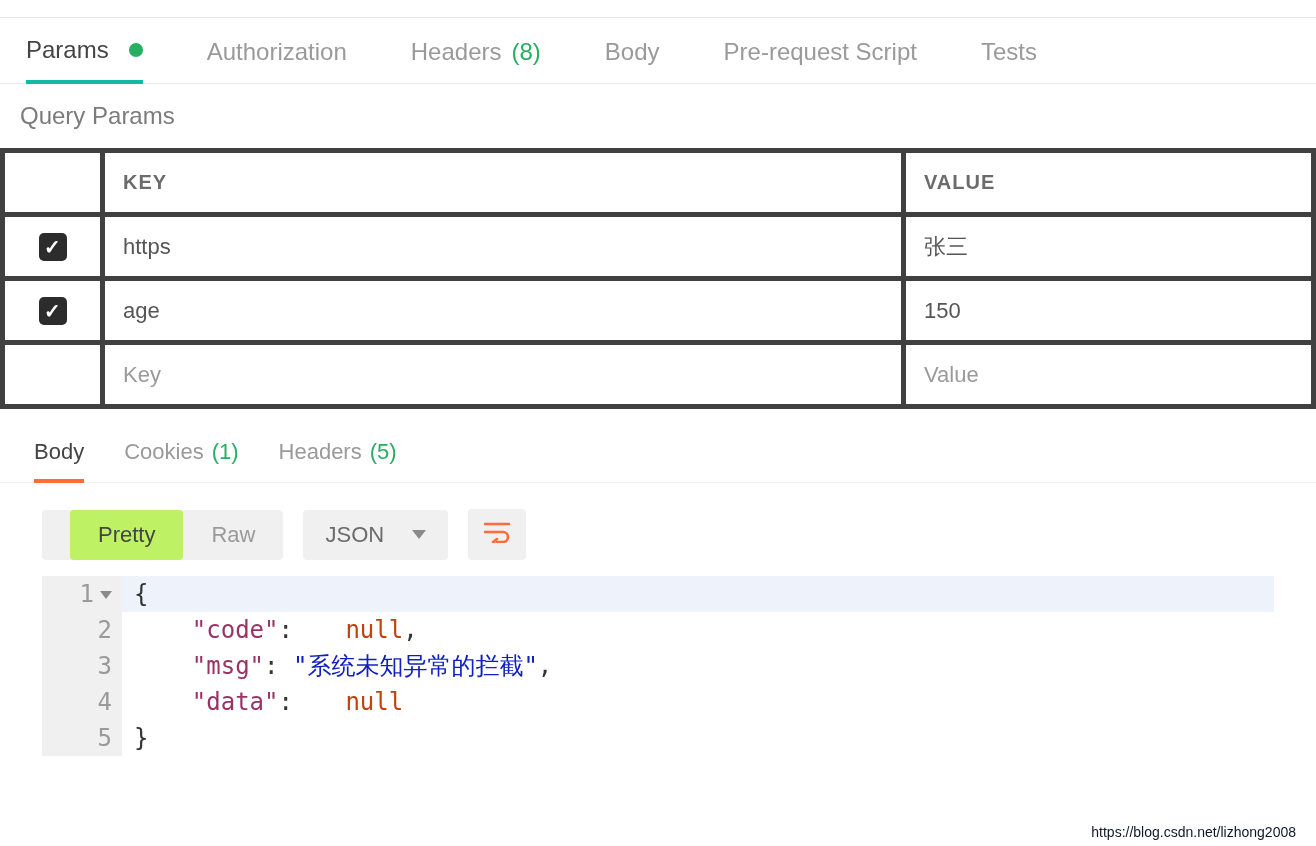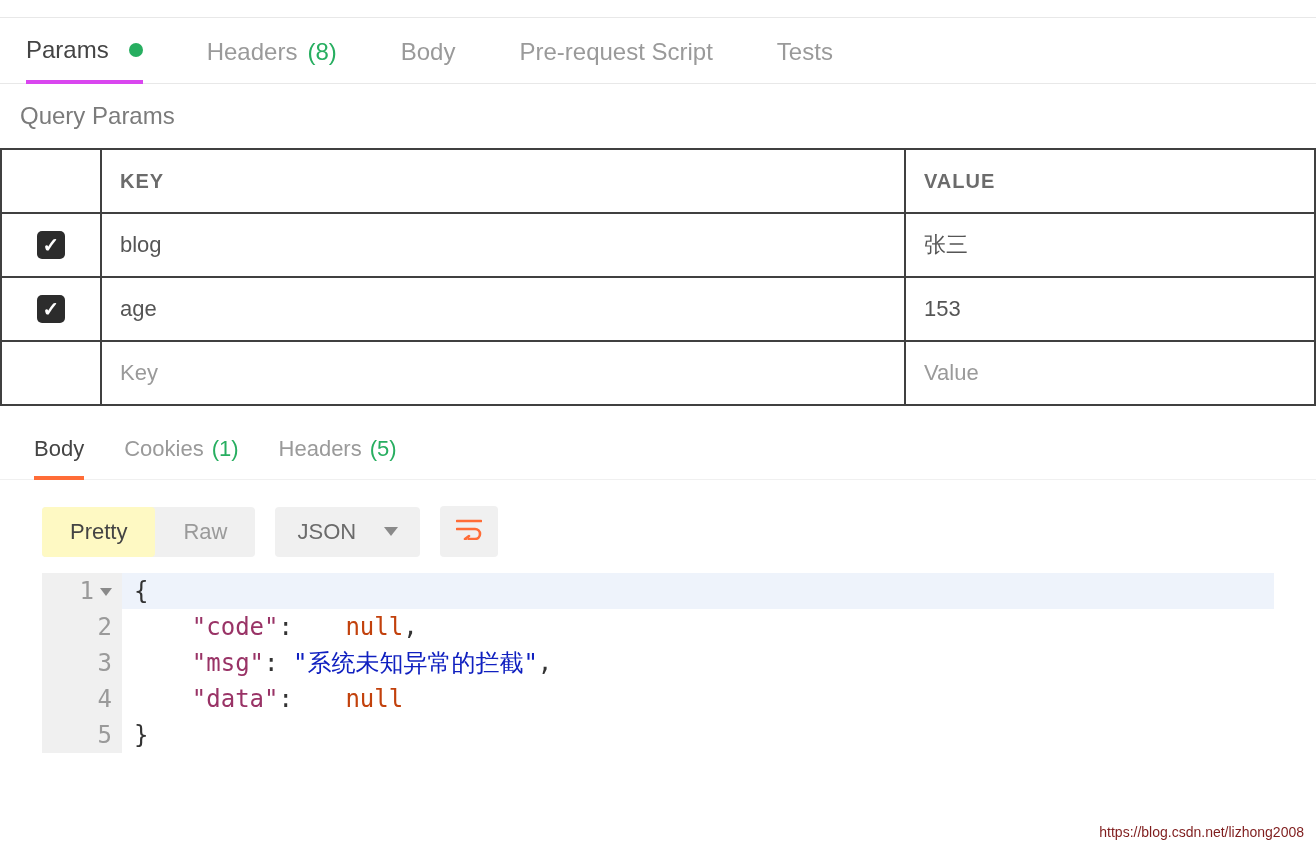--- a/index.html
+++ b/index.html
@@ -28,21 +28,21 @@
   .req-tab {
     padding-bottom: 16px;
     cursor: pointer;
     display: flex;
     align-items: center;
     gap: 10px;
   }
   .req-tab.active {
     color: #444;
     font-weight: 500;
-    border-bottom: 4px solid #d946ef;
+    border-bottom: 4px solid #14b8a6;
     margin-bottom: -1px;
     gap: 20px;
   }
   .dot {
     width: 14px; height: 14px;
     border-radius: 50%;
     background: #27ae60;
     display: inline-block;
   }
   .count-green { color: #27ae60; }
@@ -52,21 +52,21 @@
     color: #7b7b7b;
     padding: 18px 36px 18px 20px;
   }
   
   .params-table {
     width: 100%;
     border-collapse: collapse;
   }
   .params-table th,
   .params-table td {
-    border: 2px solid #404040;
+    border: 5px solid #404040;
     font-size: 22px;
     color: #555;
     vertical-align: middle;
     height: 64px;
   }
   .params-table th {
     font-weight: 600;
     color: #6b6b6b;
     letter-spacing: 1px;
     text-align: left;
@@ -129,22 +129,23 @@
     display: flex;
     background: #f0f0f0;
     border-radius: 4px;
   }
   .view-btn {
     padding: 12px 28px;
     cursor: pointer;
   }
   .view-btn.active {
     color: #444;
-    background: #fef9c3;
+    background: #bef264;
     border-radius: 4px;
+    margin-left: 28px;
   }
   .format-select {
     background: #f0f0f0;
     padding: 12px 22px;
     border-radius: 4px;
     display: flex;
     align-items: center;
     gap: 28px;
     color: #6b6b6b;
     cursor: pointer;
@@ -197,35 +198,38 @@
     white-space: pre;
     flex: 1;
   }
   .line-hl { background: #eef3fb; }
   .tok-key { color: #993366; }
   .tok-punc { color: #333; }
   .tok-null { color: #c2410c; margin-left: 38px; }
   .tok-str { color: #1020c0; }
   .watermark {
     position: absolute;
-    right: 12px;
+    right: 20px;
     bottom: 6px;
     font-size: 14px;
-    color: #7f1d1d;
+    color: #0f172a;
   }
 </style>
 </head>
 <body>
 
 <div class="top-border"></div>
 
 <div class="req-tabs">
   <div class="req-tab active">
     <span>Params</span>
     <span class="dot"></span>
+  </div>
+  <div class="req-tab">
+    <span>Authorization</span>
   </div>
   <div class="req-tab">
     <span>Headers</span>
     <span class="count-green">(8)</span>
   </div>
   <div class="req-tab">
     <span>Body</span>
   </div>
   <div class="req-tab">
     <span>Pre-request Script</span>
@@ -243,29 +247,29 @@
       <th class="col-check"></th>
       <th class="col-key">KEY</th>
       <th class="col-value">VALUE</th>
     </tr>
   </thead>
   <tbody>
     <tr>
       <td class="col-check">
         <span class="checkbox">✓</span>
       </td>
-      <td class="col-key">blog</td>
+      <td class="col-key">https</td>
       <td class="col-value">张三</td>
     </tr>
     <tr>
       <td class="col-check">
         <span class="checkbox">✓</span>
       </td>
       <td class="col-key">age</td>
-      <td class="col-value">153</td>
+      <td class="col-value">150</td>
     </tr>
     <tr>
       <td class="col-check"></td>
       <td class="col-key input-cell">
         <input placeholder="Key" style="">
       </td>
       <td class="col-value input-cell">
         <input placeholder="Value" style="">
       </td>
     </tr>

